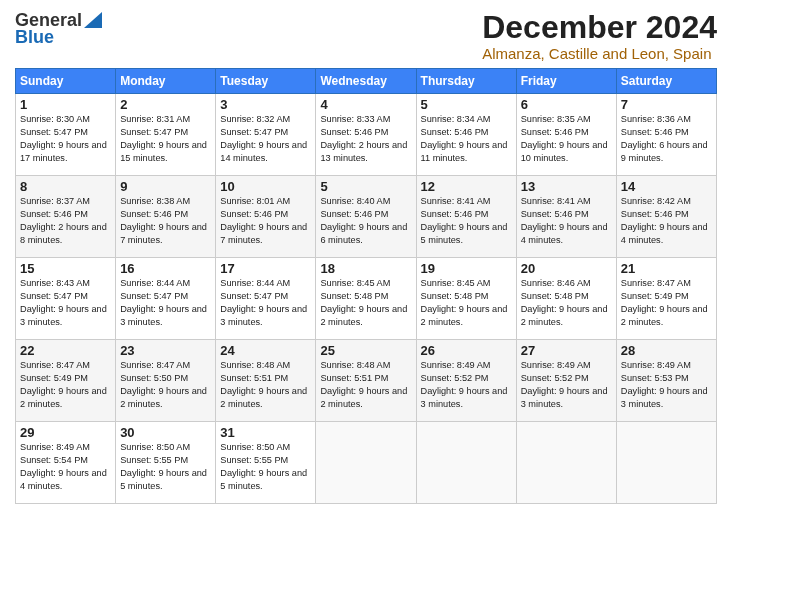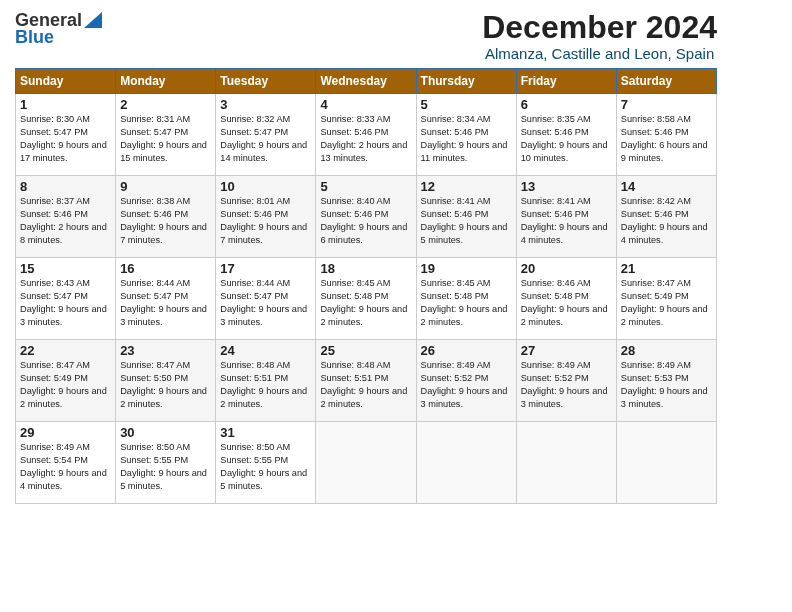--- a/index.html
+++ b/index.html
@@ -29,39 +29,39 @@
       font-size: 18px;
       font-weight: bold;
       color: #333;
     }
     .logo-text-blue {
       font-size: 18px;
       font-weight: bold;
       color: #1a6ab5;
     }
     .title-block {
-      text-align: center;
+      text-align: left;
     }
     .month-title {
       font-size: 32px;
       font-weight: bold;
       color: #222;
       line-height: 1.1;
     }
     .location-title {
       font-size: 15px;
-      color: #0c4a6e;
+      color: #a16207;
     }
     table {
       width: 100%;
       border-collapse: collapse;
       table-layout: fixed;
     }
     thead tr th {
-      background-color: #a16207;
+      background-color: #3b82f6;
       color: #fff;
       font-size: 12px;
       font-weight: bold;
       padding: 5px 4px;
       text-align: left;
       border: 1px solid #2a6ebb;
     }
     tbody tr td {
       border: 1px solid #ccc;
       vertical-align: top;
@@ -169,21 +169,21 @@
         <span class="day-num">6</span>
         <div class="day-info">
           <span>Sunrise: 8:35 AM</span><br>
           <span>Sunset: 5:46 PM</span><br>
           <span>Daylight: 9 hours and 10 minutes.</span>
         </div>
       </td>
           <td>
         <span class="day-num">7</span>
         <div class="day-info">
-          <span>Sunrise: 8:58 AM</span><br>
+          <span>Sunrise: 8:36 AM</span><br>
           <span>Sunset: 5:46 PM</span><br>
           <span>Daylight: 6 hours and 9 minutes.</span>
         </div>
       </td>
         </tr>
         <tr>
           <td>
         <span class="day-num">8</span>
         <div class="day-info">
           <span>Sunrise: 8:37 AM</span><br>

